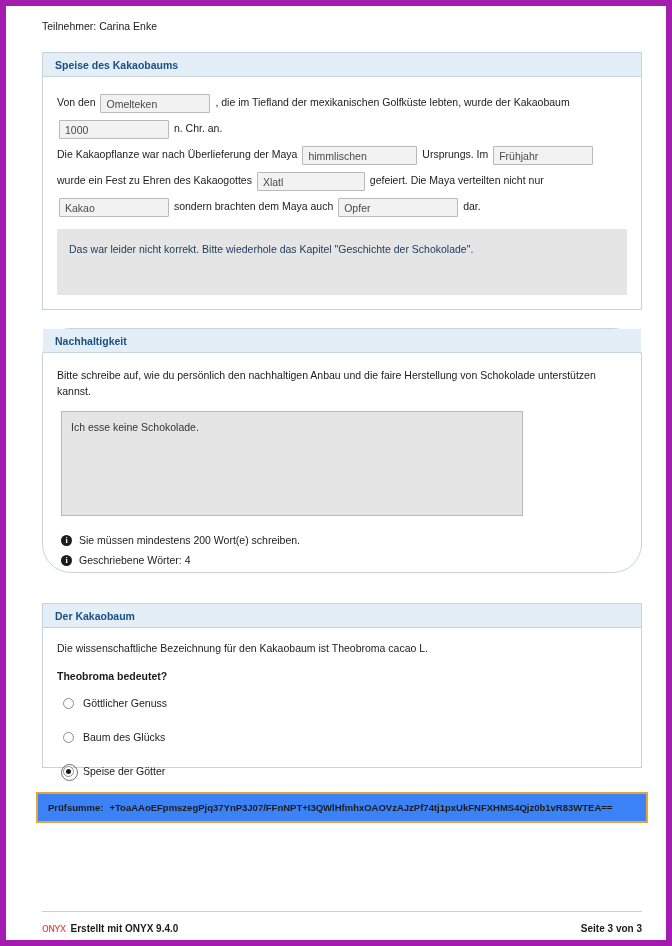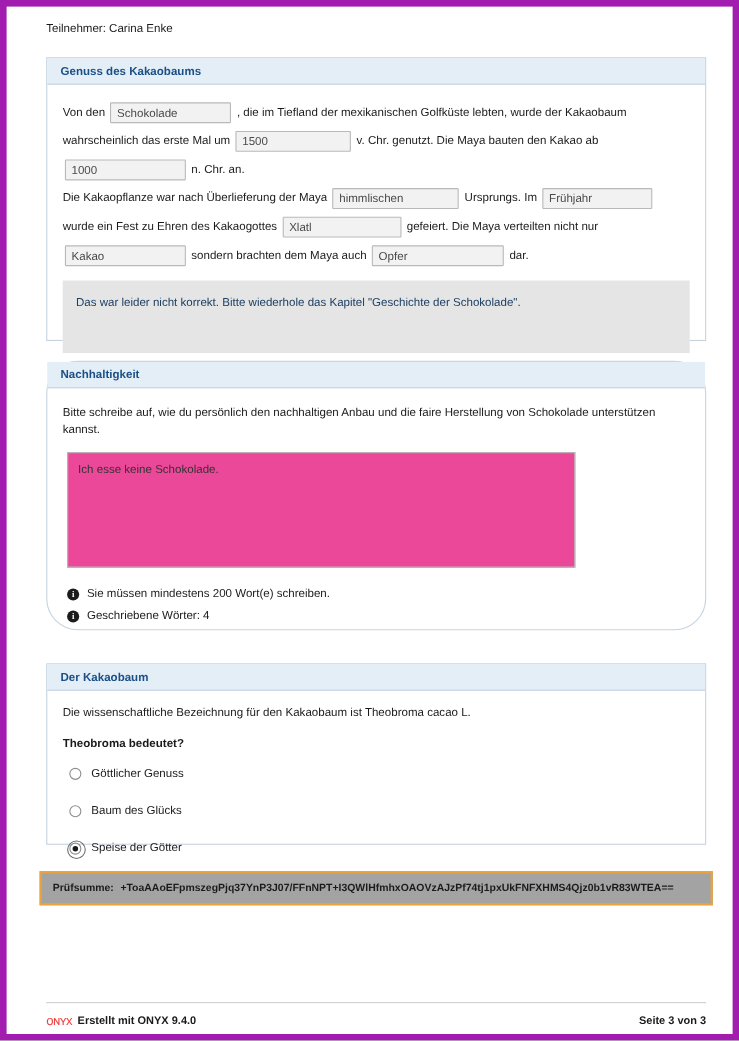--- a/index.html
+++ b/index.html
@@ -90,21 +90,21 @@
   .prompt {
     font-size: 10.5px;
     line-height: 16px;
     color: #1b1b1b;
     margin: 2px 0 12px 0;
   }
   .textarea {
     width: 462px;
     height: 105px;
     border: 1px solid #b9b9b9;
-    background: #ec4899;
+    background: #e5e5e5;
     color: #333333;
     font-size: 10.5px;
     line-height: 15px;
     padding: 8px 9px;
     margin-left: 4px;
   }
   .notes { margin-top: 14px; }
   .note {
     display: flex;
     align-items: center;
@@ -173,21 +173,21 @@
     border-radius: 50%;
   }
 
   
   .checksum {
     position: absolute;
     left: 30px;
     top: 786px;
     width: 612px;
     border: 2px solid #e8a33d;
-    background: #a3a3a3;
+    background: #3b82f6;
     padding: 8px 10px;
     font-size: 9.5px;
     font-weight: bold;
     color: #1b1b1b;
     white-space: nowrap;
     overflow: hidden;
   }
   .checksum .label { margin-right: 6px; }
 
   
@@ -220,31 +220,26 @@
   .page-num { font-weight: bold; font-size: 10px; }
 </style>
 </head>
 <body>
 
 <div class="page">
 
   <div class="participant">Teilnehmer: Carina Enke</div>
 
   <div class="card" style="top:46px; height:258px;">
-    <div class="card-header">Genuss des Kakaobaums</div>
+    <div class="card-header">Speise des Kakaobaums</div>
     <div class="card-body">
       <div class="line">
         <span>Von den</span>
-        <span class="blank w110">Schokolade</span>
+        <span class="blank w110">Omelteken</span>
         <span>, die im Tiefland der mexikanischen Golfküste lebten, wurde der Kakaobaum</span>
-      </div>
-      <div class="line">
-        <span>wahrscheinlich das erste Mal um</span>
-        <span class="blank w105">1500</span>
-        <span>v. Chr. genutzt. Die Maya bauten den Kakao ab</span>
       </div>
       <div class="line">
         <span class="blank w110">1000</span>
         <span>n. Chr. an.</span>
       </div>
       <div class="line">
         <span>Die Kakaopflanze war nach Überlieferung der Maya</span>
         <span class="blank w115">himmlischen</span>
         <span>Ursprungs. Im</span>
         <span class="blank w100">Frühjahr</span>

